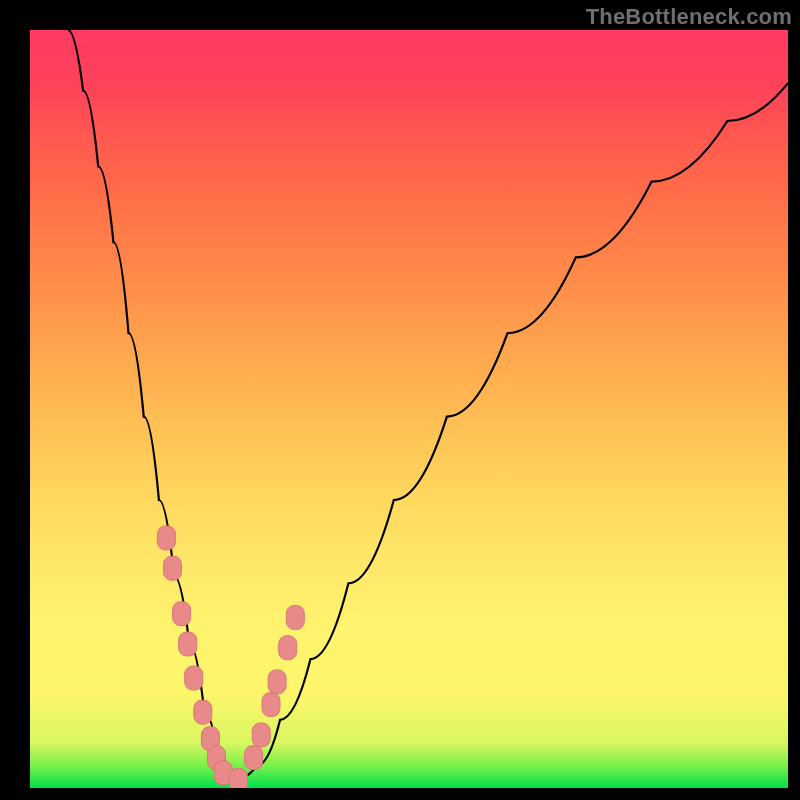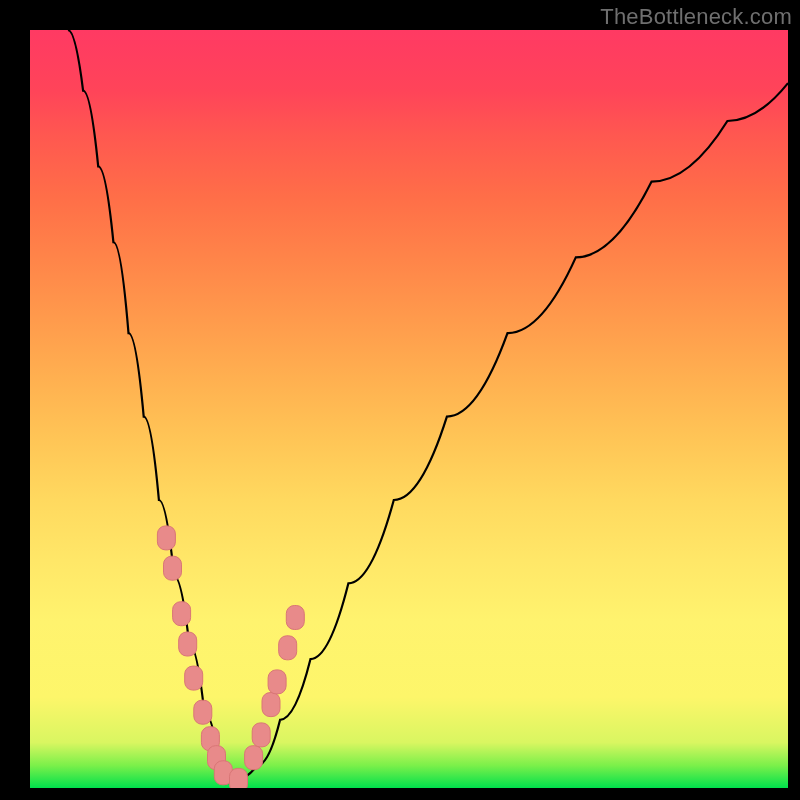--- a/index.html
+++ b/index.html
@@ -46,21 +46,21 @@
     left: 0; top: 0;
     width: 758px;
     height: 758px;
   }
   .watermark {
     position: absolute;
     top: 4px;
     right: 8px;
     color: #6f6f6f;
     font-size: 22px;
-    font-weight: 400;
+    font-weight: 700;
     letter-spacing: 0.2px;
     user-select: none;
   }
 </style>
 </head>
 <body>
 
 <div class="frame">
   <div class="plot">
     <svg viewBox="0 0 758 758">

